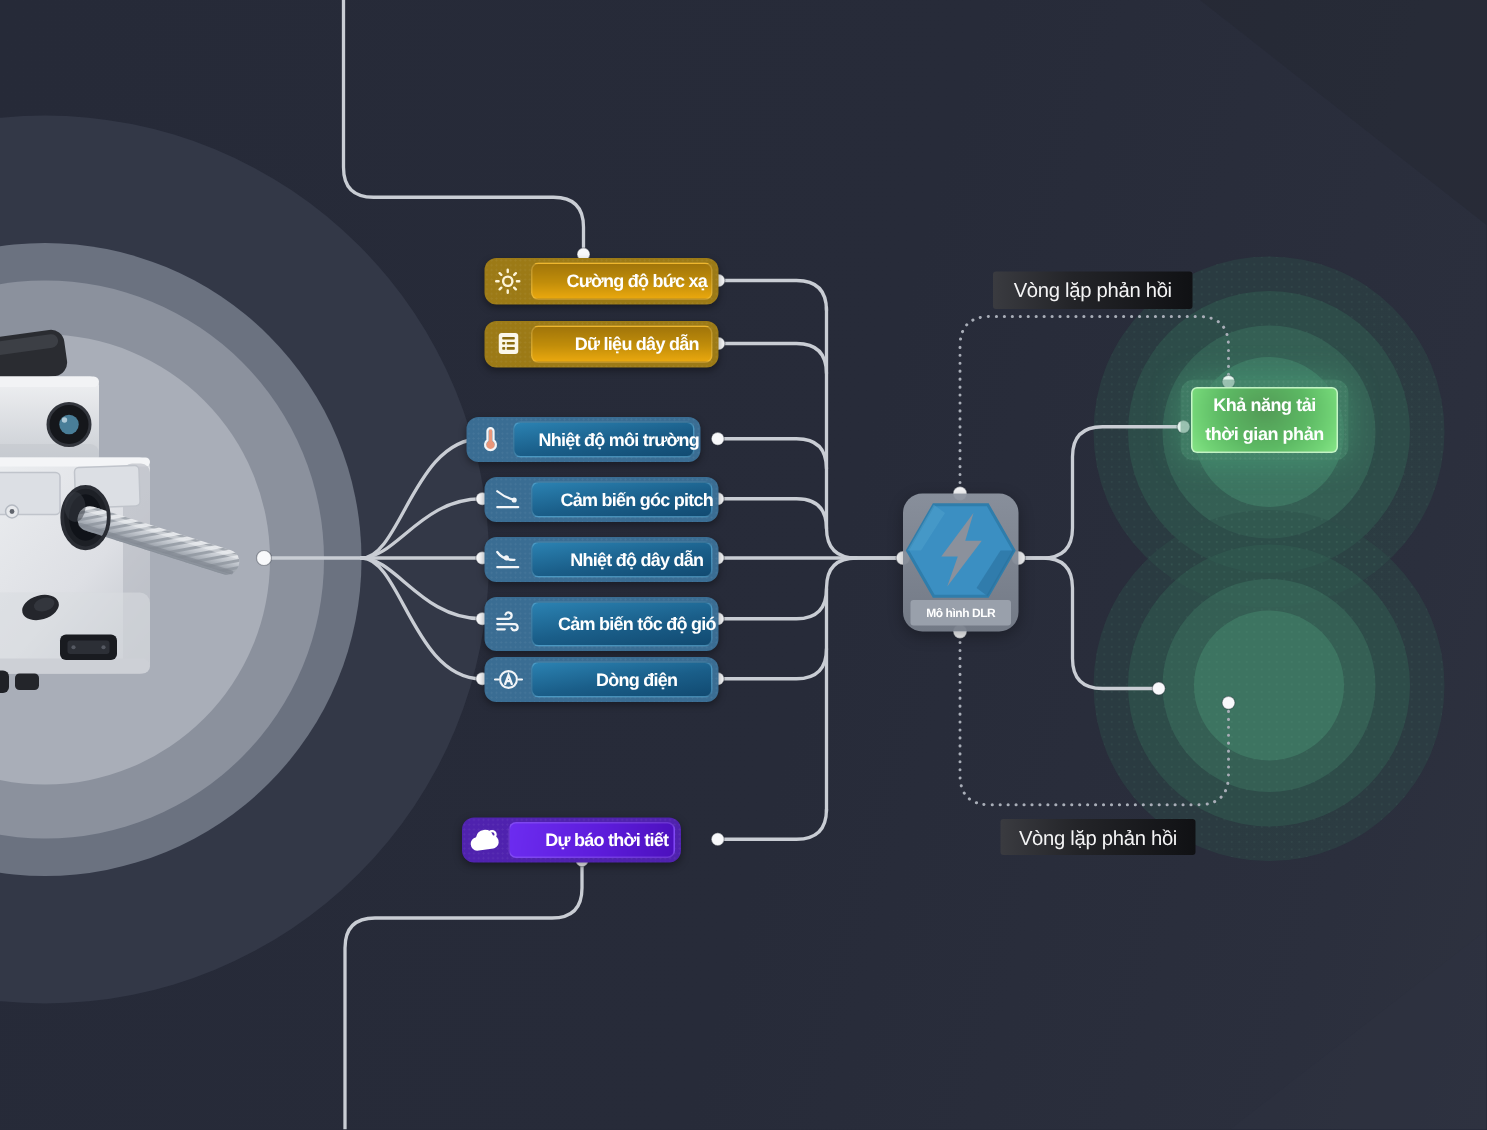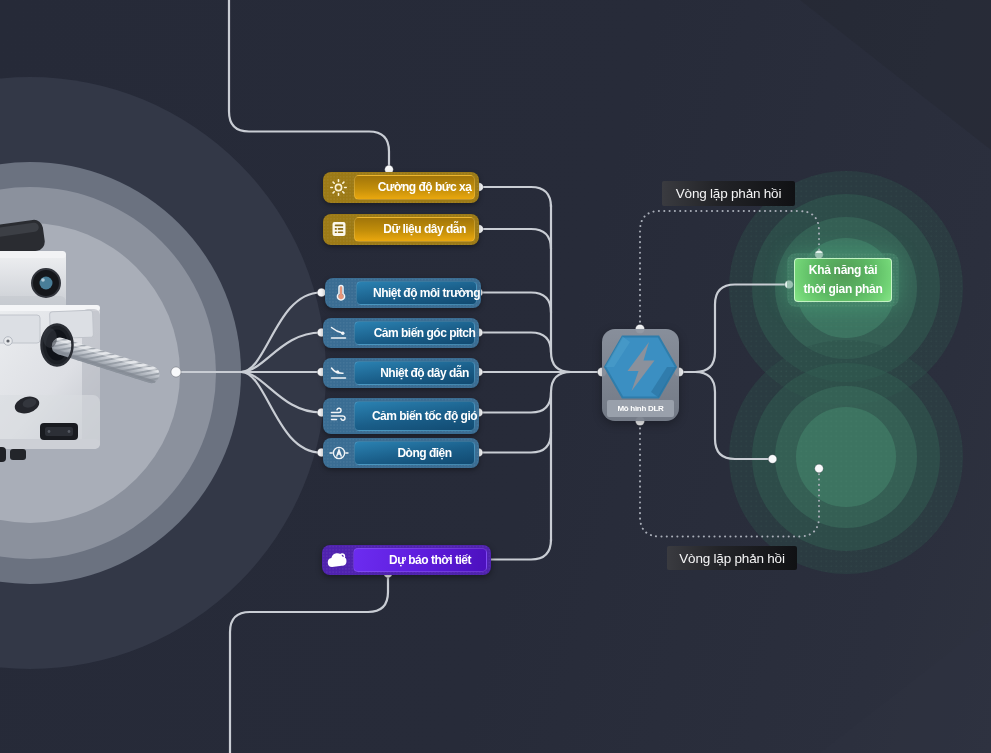--- a/index.html
+++ b/index.html
@@ -218,21 +218,21 @@
       <rect x="4.8" y="4.6" width="8.4" height="1.7" rx=".5" fill="#8a6b10"></rect>
       <rect x="4.8" y="8" width="2" height="1.7" rx=".5" fill="#8a6b10"></rect>
       <rect x="7.8" y="8" width="5.4" height="1.7" rx=".5" fill="#8a6b10"></rect>
       <rect x="4.8" y="11.4" width="2" height="1.7" rx=".5" fill="#8a6b10"></rect>
       <rect x="7.8" y="11.4" width="5.4" height="1.7" rx=".5" fill="#8a6b10"></rect>
     </svg>
   </span>
   <span class="inner">Dữ liệu dây dẫn</span>
 </div>
 
-<div class="node blue" style="left:325px;top:277.5px;width:156px;height:30px">
+<div class="node blue" style="left:311px;top:277.5px;width:156px;height:30px">
   <span class="grain"></span>
   <span class="icon">
     <svg width="18" height="18" viewBox="0 0 18 18" fill="none" stroke-linecap="round">
       <path d="M9 3.2v7" stroke="#e8967a" stroke-width="2.4"></path>
       <circle cx="9" cy="12.8" r="2.9" fill="#e8967a" stroke="none"></circle>
       <path d="M7 3.4a2 2 0 0 1 4 0v6.1a3.6 3.6 0 1 1-4 0z" stroke="#f2f5f8" stroke-width="1.5"></path>
     </svg>
   </span>
   <span class="inner">Nhiệt độ môi trường</span>
 </div>
@@ -278,21 +278,21 @@
   <span class="icon">
     <svg width="20" height="20" viewBox="0 0 20 20" fill="none" stroke="#f2f5f8" stroke-width="1.4" stroke-linecap="round">
       <circle cx="10" cy="10" r="5.6"></circle>
       <path d="M1 10h2.2M16.8 10H19"></path>
       <path d="M7.8 13l2.2-6 2.2 6M8.6 11h2.8" stroke-width="1.5"></path>
     </svg>
   </span>
   <span class="inner">Dòng điện</span>
 </div>
 
-<div class="node purple" style="left:322px;top:545px;width:169px;height:30px">
+<div class="node purple" style="left:308px;top:545px;width:146px;height:30px">
   <span class="grain"></span>
   <span class="icon">
     <svg width="25" height="25" viewBox="0 0 22 22">
       <path d="M6.2 16.8a4 4 0 0 1-.6-7.9 5.2 5.2 0 0 1 9.9-1.15 4 4 0 0 1-.8 7.95z" fill="#ffffff"></path>
       <circle cx="15" cy="7.4" r="2.1" fill="none" stroke="#ffffff" stroke-width="1.3"></circle>
     </svg>
   </span>
   <span class="inner">Dự báo thời tiết</span>
 </div>
 

